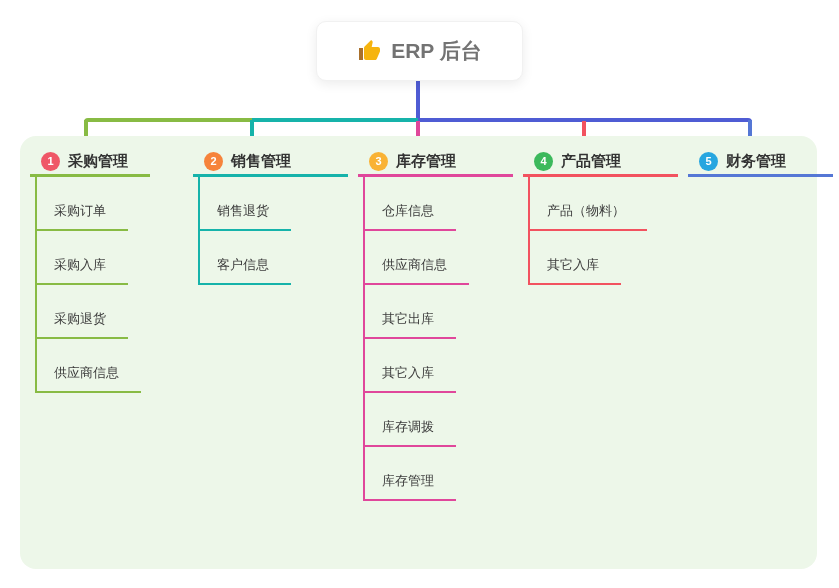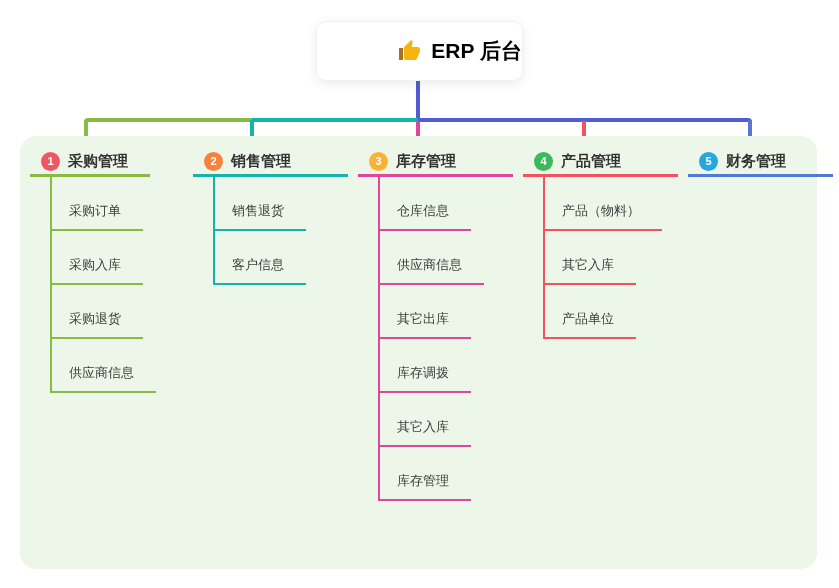--- a/index.html
+++ b/index.html
@@ -10,22 +10,22 @@
     font-family:"Liberation Sans","DejaVu Sans",sans-serif;
     overflow:hidden;
     color:#333;
   }
 
   
   .root-card {
     position:absolute; left:316px; top:21px; width:207px; height:60px;
     background:#ffffff; border:1px solid #f1f1f1; border-radius:10px;
     box-shadow:0 3px 12px rgba(0,0,0,.08);
-    display:flex; align-items:center; justify-content:flex-end; gap:10px;
-    font-size:21px; font-weight:600; color:#000000;
+    display:flex; align-items:center; justify-content:center; gap:10px;
+    font-size:21px; font-weight:600; color:#737373;
     cursor:default;
   }
   .thumb-icon { width:24px; height:24px; display:inline-block; }
 
   
   .stem   { position:absolute; left:416px; top:81px;  width:4px; height:41px; }
   .hseg   { position:absolute; top:118px; height:4px; }
   .seg-1  { left:84px;  width:168px; border-top-left-radius:4px; }
   .seg-2  { left:252px; width:166px; }
   .seg-main { left:418px; width:334px; border-top-right-radius:4px; }
@@ -62,21 +62,21 @@
 
   .badge {
     width:19px; height:19px; border-radius:50%;
     color:#fff; font-size:11px; font-weight:700;
     display:inline-flex; align-items:center; justify-content:center;
     flex:0 0 auto;
   }
 
   .sub-list {
     list-style:none;
-    margin-left:20px;
+    margin-left:5px;
     border-left:2px solid var(--line);
     width:max-content;
     text-align:center;
   }
   .sub-list li {
     height:54px; width:max-content;
     display:flex; align-items:flex-end;
     padding:0 22px 9px 17px;
     border-bottom:2px solid var(--line);
     font-size:13px; color:#3c3c3c;
@@ -135,35 +135,34 @@
 
 <div class="branch b3" style="--line: #e0479b;">
   <div class="branch-title">
     <span class="badge" style="background: rgb(249, 178, 52);">3</span>
     <span>库存管理</span>
   </div>
   <ul class="sub-list">
       <li>仓库信息</li>
       <li>供应商信息</li>
       <li>其它出库</li>
+      <li>其它入库</li>
       <li>库存调拨</li>
-      <li>其它入库</li>
       <li>库存管理</li>
     </ul>
 </div>
 
 <div class="branch b4" style="--line: #f2525f;">
   <div class="branch-title">
     <span class="badge" style="background: rgb(60, 185, 92);">4</span>
     <span>产品管理</span>
   </div>
   <ul class="sub-list">
       <li>产品（物料）</li>
       <li>其它入库</li>
-      <li>产品单位</li>
     </ul>
 </div>
 
 <div class="branch b5" style="--line: #5577d5;">
   <div class="branch-title">
     <span class="badge" style="background: rgb(39, 166, 224);">5</span>
     <span>财务管理</span>
   </div>
 </div>
 

